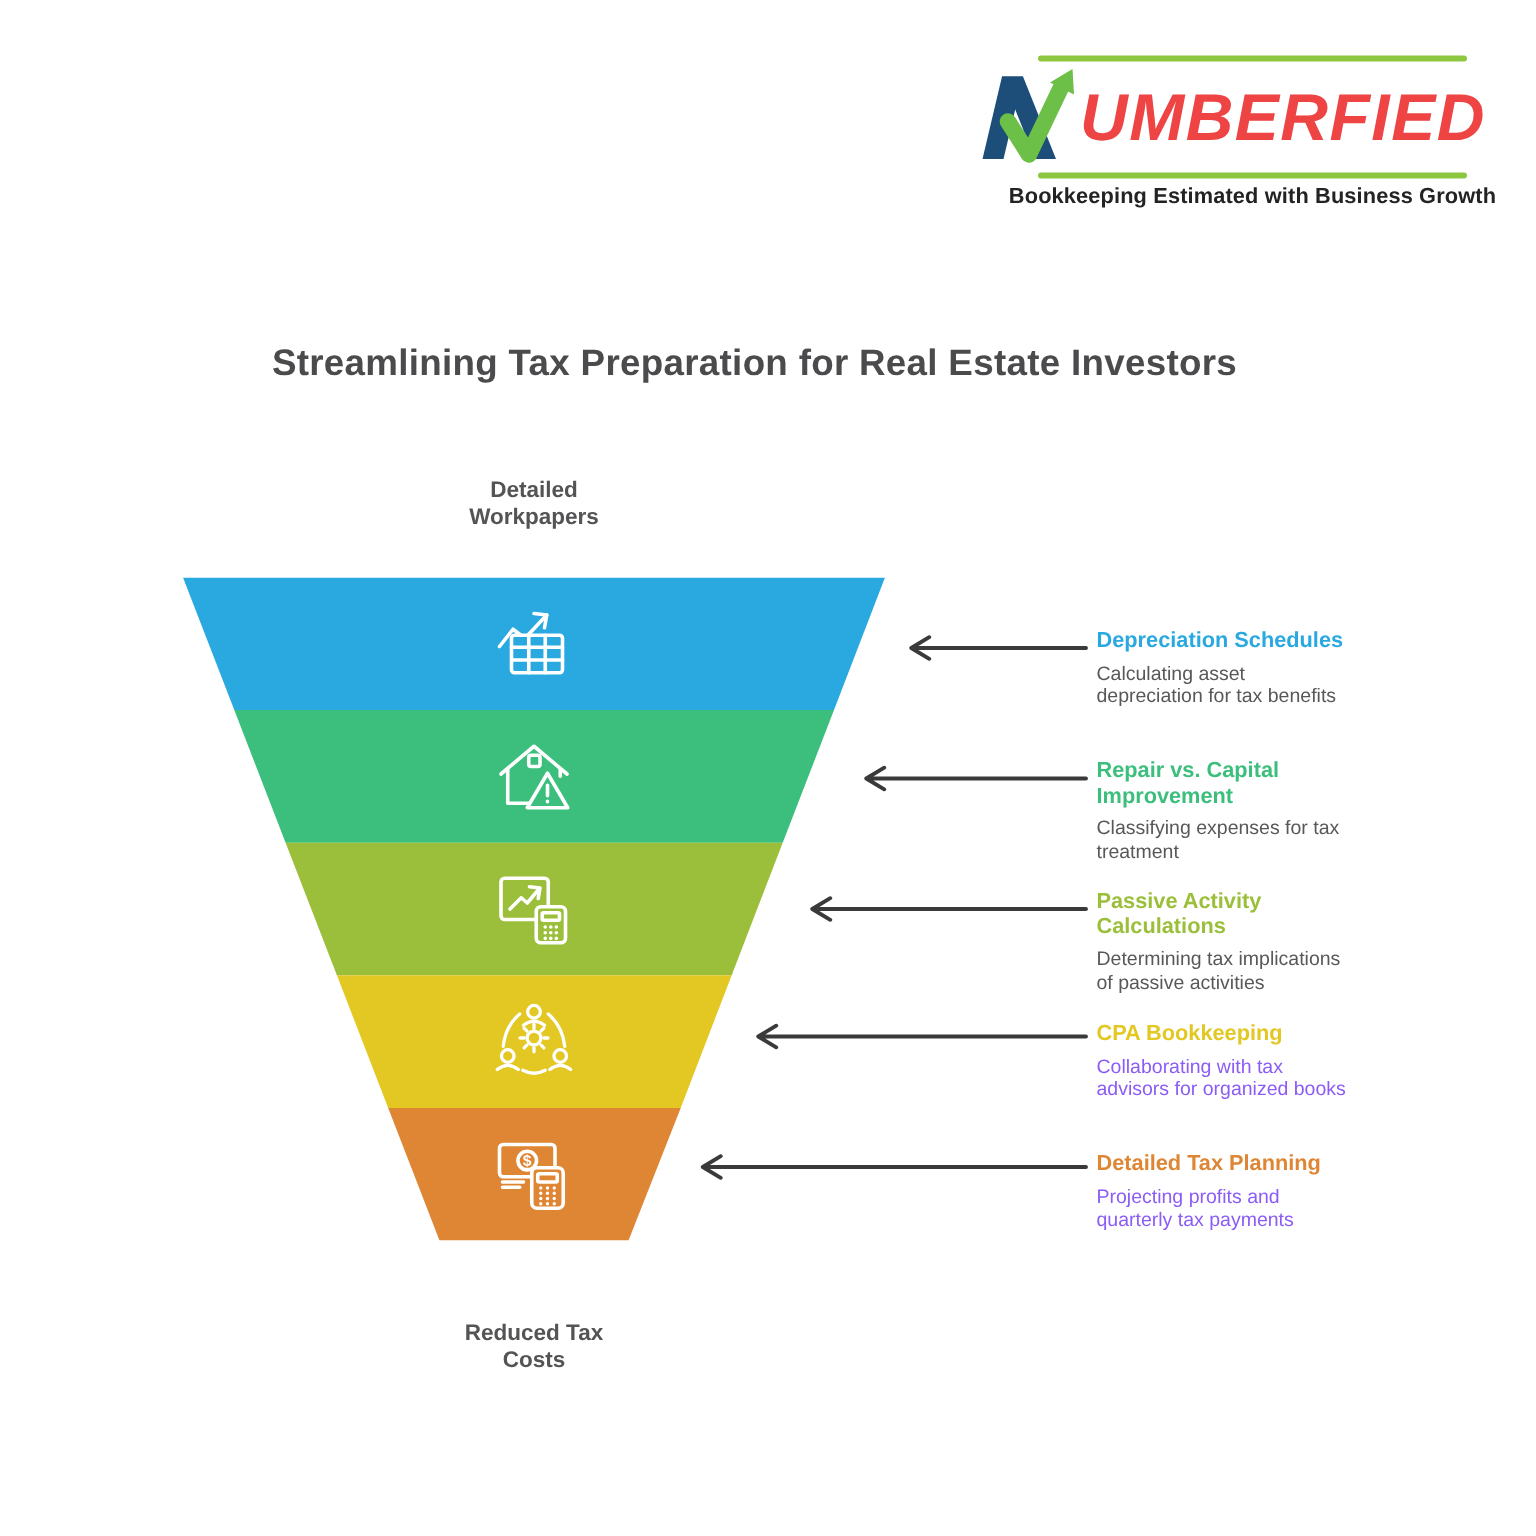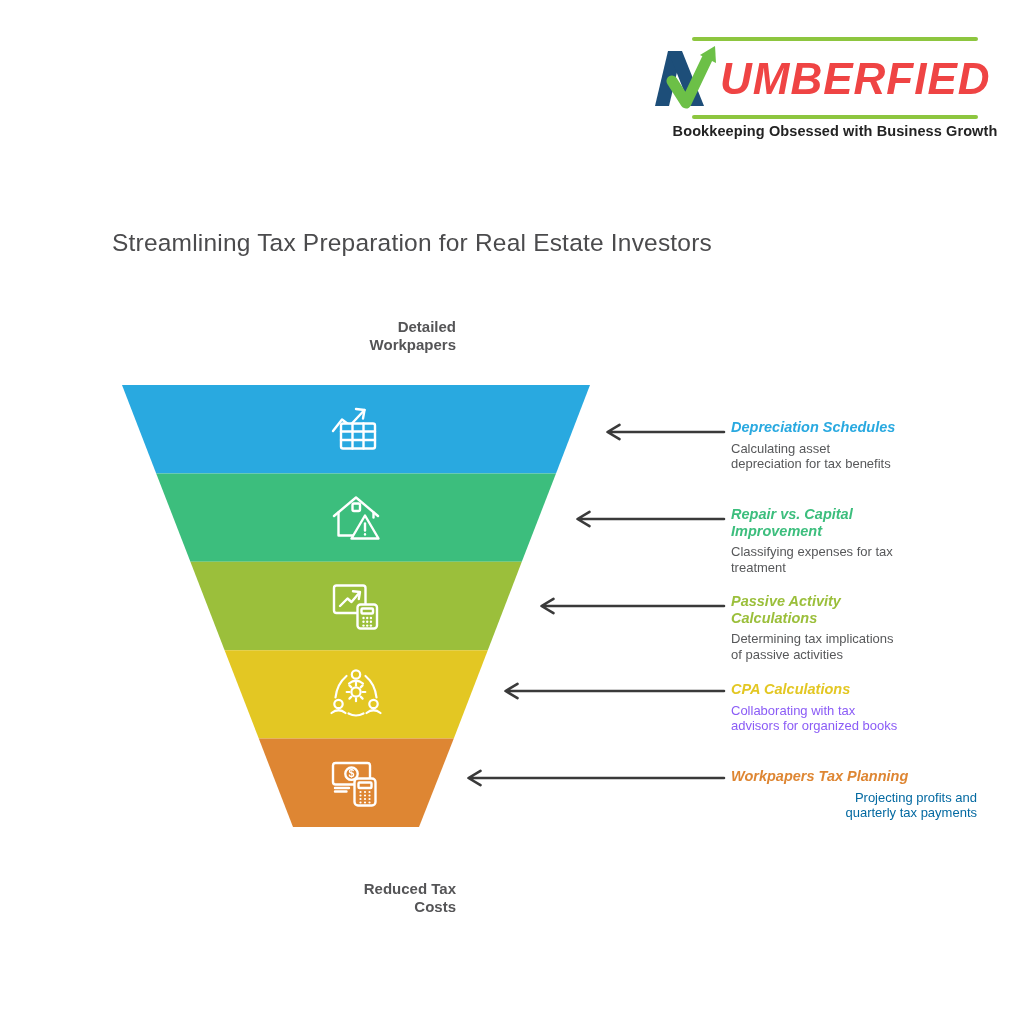--- a/index.html
+++ b/index.html
@@ -16,36 +16,36 @@
   .logo-wordmark {
     font-size:44px; font-weight:bold; font-style:italic;
     letter-spacing:1px; line-height:62px; margin-left:-6px; white-space:nowrap;
   }
   .logo-tagline {
     position:absolute; left:662px; top:123px; width:346px; text-align:center;
     font-size:14.5px; font-weight:bold; letter-spacing:0.1px;
   }
   
   .infographic-title {
-    position:absolute; left:112px; top:229px; width:782px; 
-    font-size:24.5px; font-weight:normal; letter-spacing:0.2px;
+    position:absolute; left:112px; top:229px; width:782px; text-align:center;
+    font-size:24.5px; font-weight:bold; letter-spacing:0.2px;
   }
   
   .funnel-svg { position:absolute; left:122px; top:385px; width:468px; height:442px; }
   .funnel-label {
-    position:absolute; left:256px; width:200px; text-align:right;
+    position:absolute; left:256px; width:200px; text-align:center;
     font-size:15px; font-weight:bold; line-height:17.5px; white-space:pre-line;
   }
   .funnel-label.top { top:318px; }
   .funnel-label.bottom { top:880px; }
   
   .arrows-svg { position:absolute; left:0; top:0; width:1024px; height:1024px; pointer-events:none; }
   
   .entry { position:absolute; left:731px; width:246px; }
-  .entry-title { font-size:14.5px; font-weight:bold; line-height:16.5px; white-space:pre-line;font-style:italic; }
+  .entry-title { font-size:14.5px; font-weight:bold; line-height:16.5px; white-space:pre-line; }
   .entry-desc { margin-top:5px; font-size:13px; line-height:15.5px; white-space:pre-line; }
   .e1 { top:419px; } .e2 { top:506px; } .e3 { top:593px; } .e4 { top:681px; } .e5 { top:768px; }
 </style>
 </head>
 <body>
 
 <div class="page">
 
   <div class="logo-rule top" style="background: rgb(141, 198, 63);"></div>
 
@@ -55,21 +55,21 @@
         <polygon points="4,62 17,7 31,7 18,62" fill="#1D4E79"></polygon>
         <polygon points="17,7 31,7 53,62 39,62" fill="#1D4E79"></polygon>
         <polyline points="21,37 35,59 56,15" fill="none" stroke-width="11" stroke-linecap="round" stroke-linejoin="round" stroke="#6CC047"></polyline>
         <polygon points="64,2 65,19 49,11" fill="#6CC047"></polygon>
       </svg>
     </span>
     <span class="logo-wordmark" style="color: #ef4444;">UMBERFIED</span>
   </div>
 
   <div class="logo-rule bottom" style="background: rgb(141, 198, 63);"></div>
-  <div class="logo-tagline" style="color: rgb(35, 35, 35);">Bookkeeping Obsessed with Business Growth</div>
+  <div class="logo-tagline" style="color: rgb(35, 35, 35);">Bookkeeping Estimated with Business Growth</div>
 
   <h1 class="infographic-title" style="margin: 0px; color: rgb(75, 75, 77);">Streamlining Tax Preparation for Real Estate Investors</h1>
 
   <div class="funnel-label top" style="color: rgb(84, 84, 86);">Detailed
 Workpapers</div>
   <div class="funnel-label bottom" style="color: rgb(84, 84, 86);">Reduced Tax
 Costs</div>
 
   <svg class="funnel-svg" viewBox="0 0 468 442" xmlns="http://www.w3.org/2000/svg">
     <polygon points="0,0 468,0 434,88.4 34.2,88.4" fill="#29A9E0"></polygon>
@@ -172,23 +172,23 @@
     <div class="entry-desc" style="color: rgb(87, 88, 90);">Classifying expenses for tax
 treatment</div>
   </div>
   <div class="entry e3">
     <div class="entry-title" style="color: rgb(155, 191, 59);">Passive Activity
 Calculations</div>
     <div class="entry-desc" style="color: rgb(87, 88, 90);">Determining tax implications
 of passive activities</div>
   </div>
   <div class="entry e4">
-    <div class="entry-title" style="color: rgb(227, 199, 35);">CPA Calculations</div>
+    <div class="entry-title" style="color: rgb(227, 199, 35);">CPA Bookkeeping</div>
     <div class="entry-desc" style="color: #8b5cf6;">Collaborating with tax
 advisors for organized books</div>
   </div>
   <div class="entry e5">
-    <div class="entry-title" style="color: rgb(222, 134, 51);">Workpapers Tax Planning</div>
-    <div class="entry-desc" style="color: #0369a1; text-align: right;">Projecting profits and
+    <div class="entry-title" style="color: rgb(222, 134, 51);">Detailed Tax Planning</div>
+    <div class="entry-desc" style="color: #8b5cf6;">Projecting profits and
 quarterly tax payments</div>
   </div>
 
 </div>
 
 </body></html>

